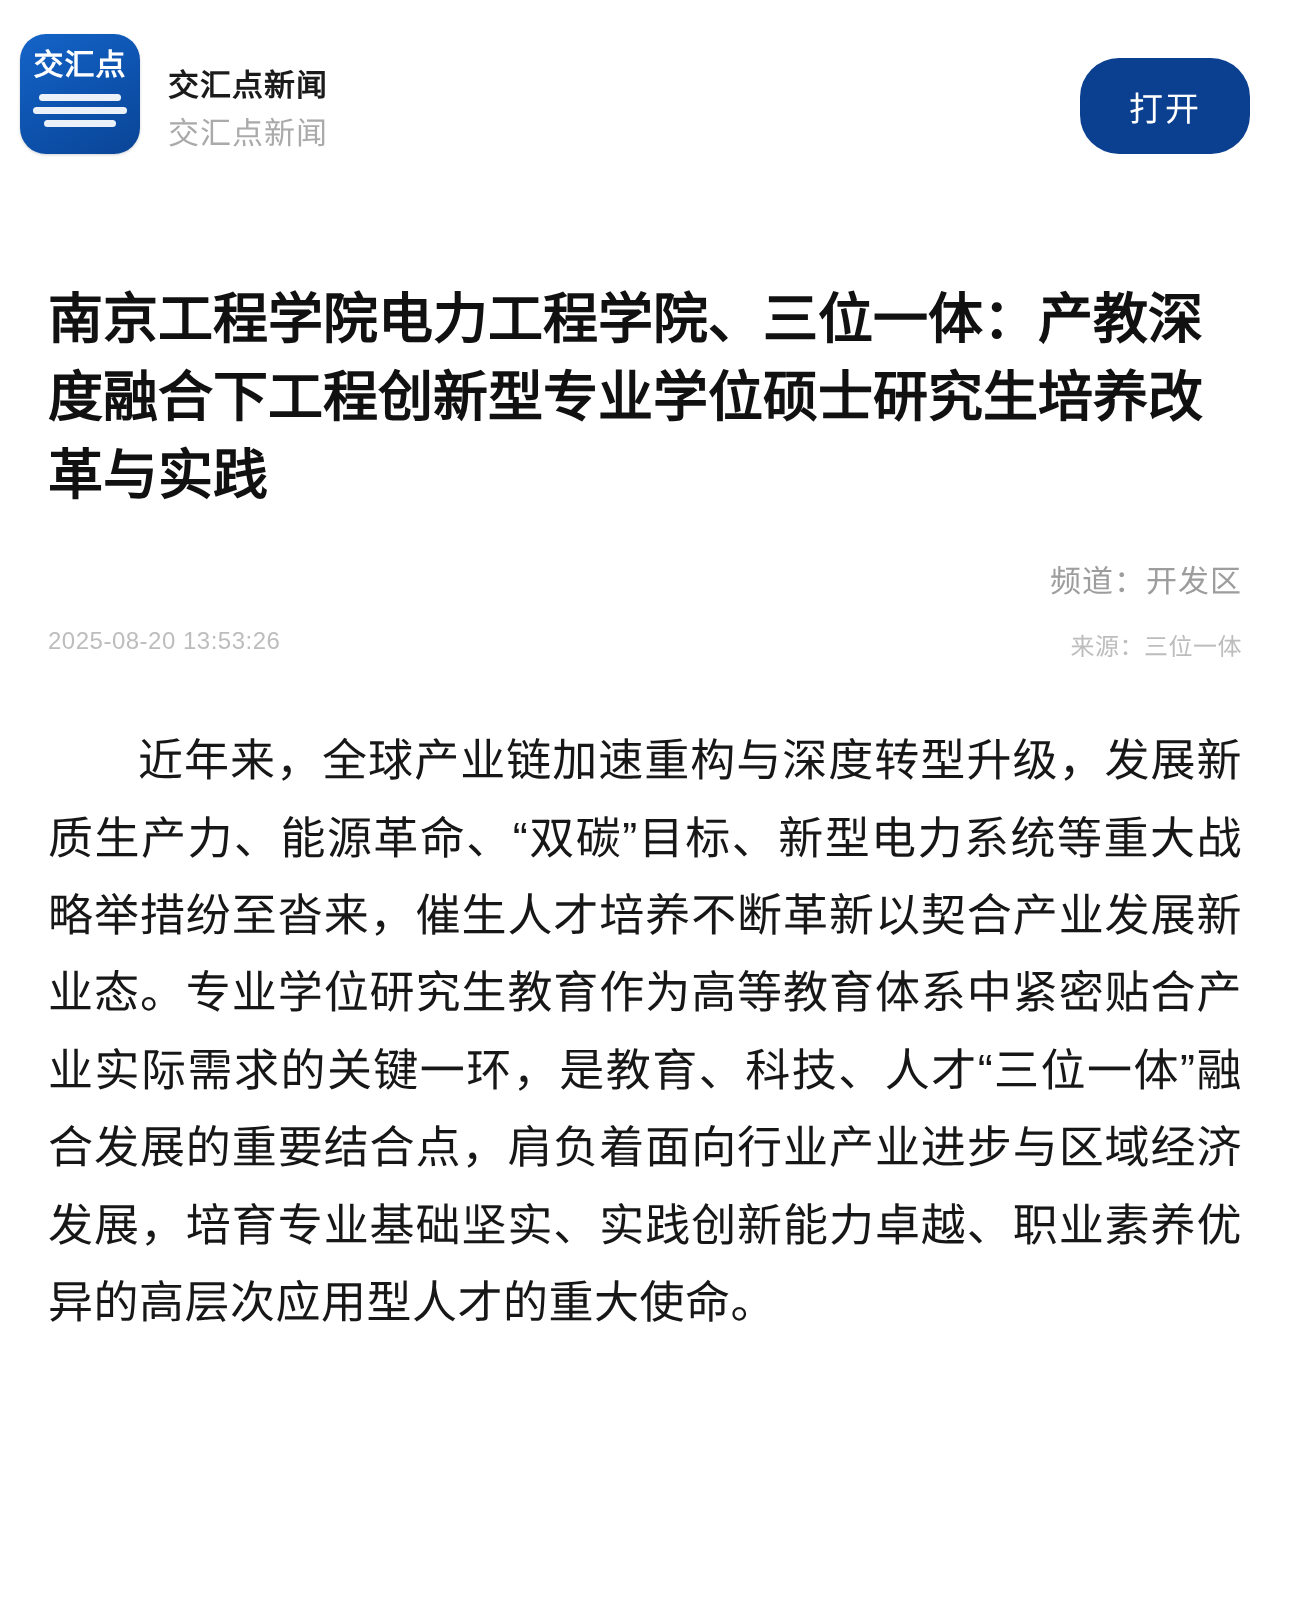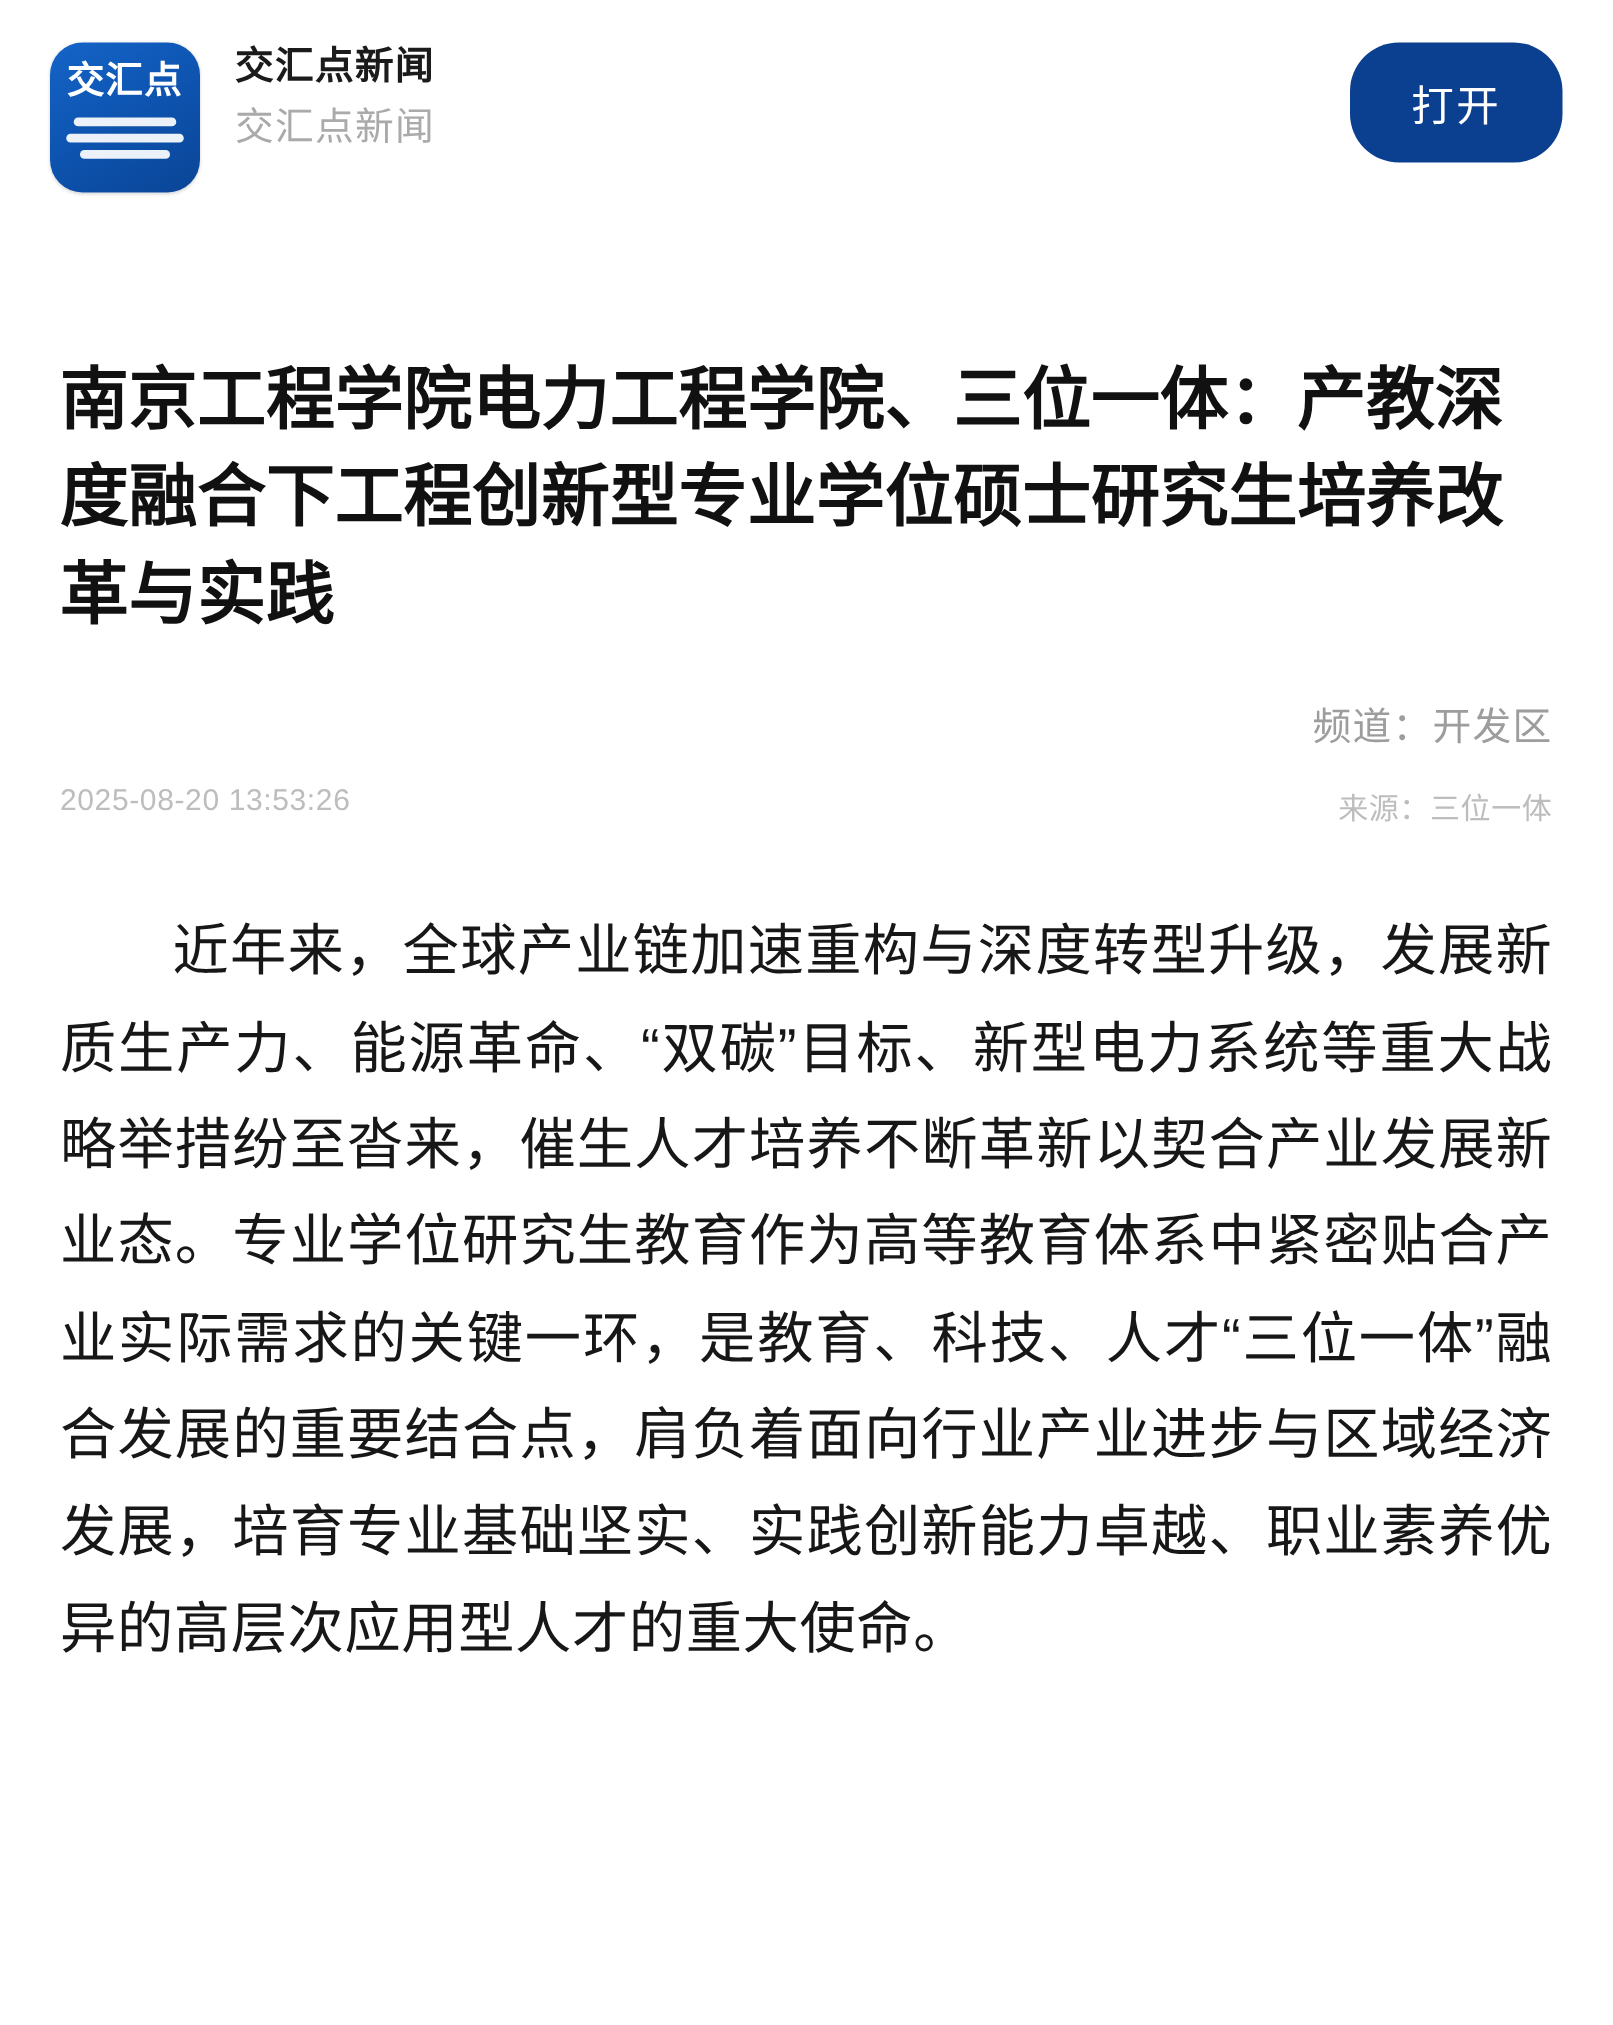--- a/index.html
+++ b/index.html
@@ -11,22 +11,22 @@
     width: 1290px;
     min-height: 1620px;
     font-family: "Liberation Sans", "DejaVu Sans", sans-serif;
     color: #1a1a1a;
     -webkit-font-smoothing: antialiased;
   }
 
   
   .app-bar {
     display: flex;
-    align-items: flex-start;
-    padding: 34px 40px 30px 40px;
+    align-items: flex-end;
+    padding: 34px 40px 30px 20px;
     box-sizing: border-box;
   }
   .app-logo {
     width: 120px;
     height: 120px;
     border-radius: 26px;
     background: linear-gradient(150deg, #1464c8 0%, #0d52ad 55%, #0a4596 100%);
     position: relative;
     flex: 0 0 auto;
     overflow: hidden;

